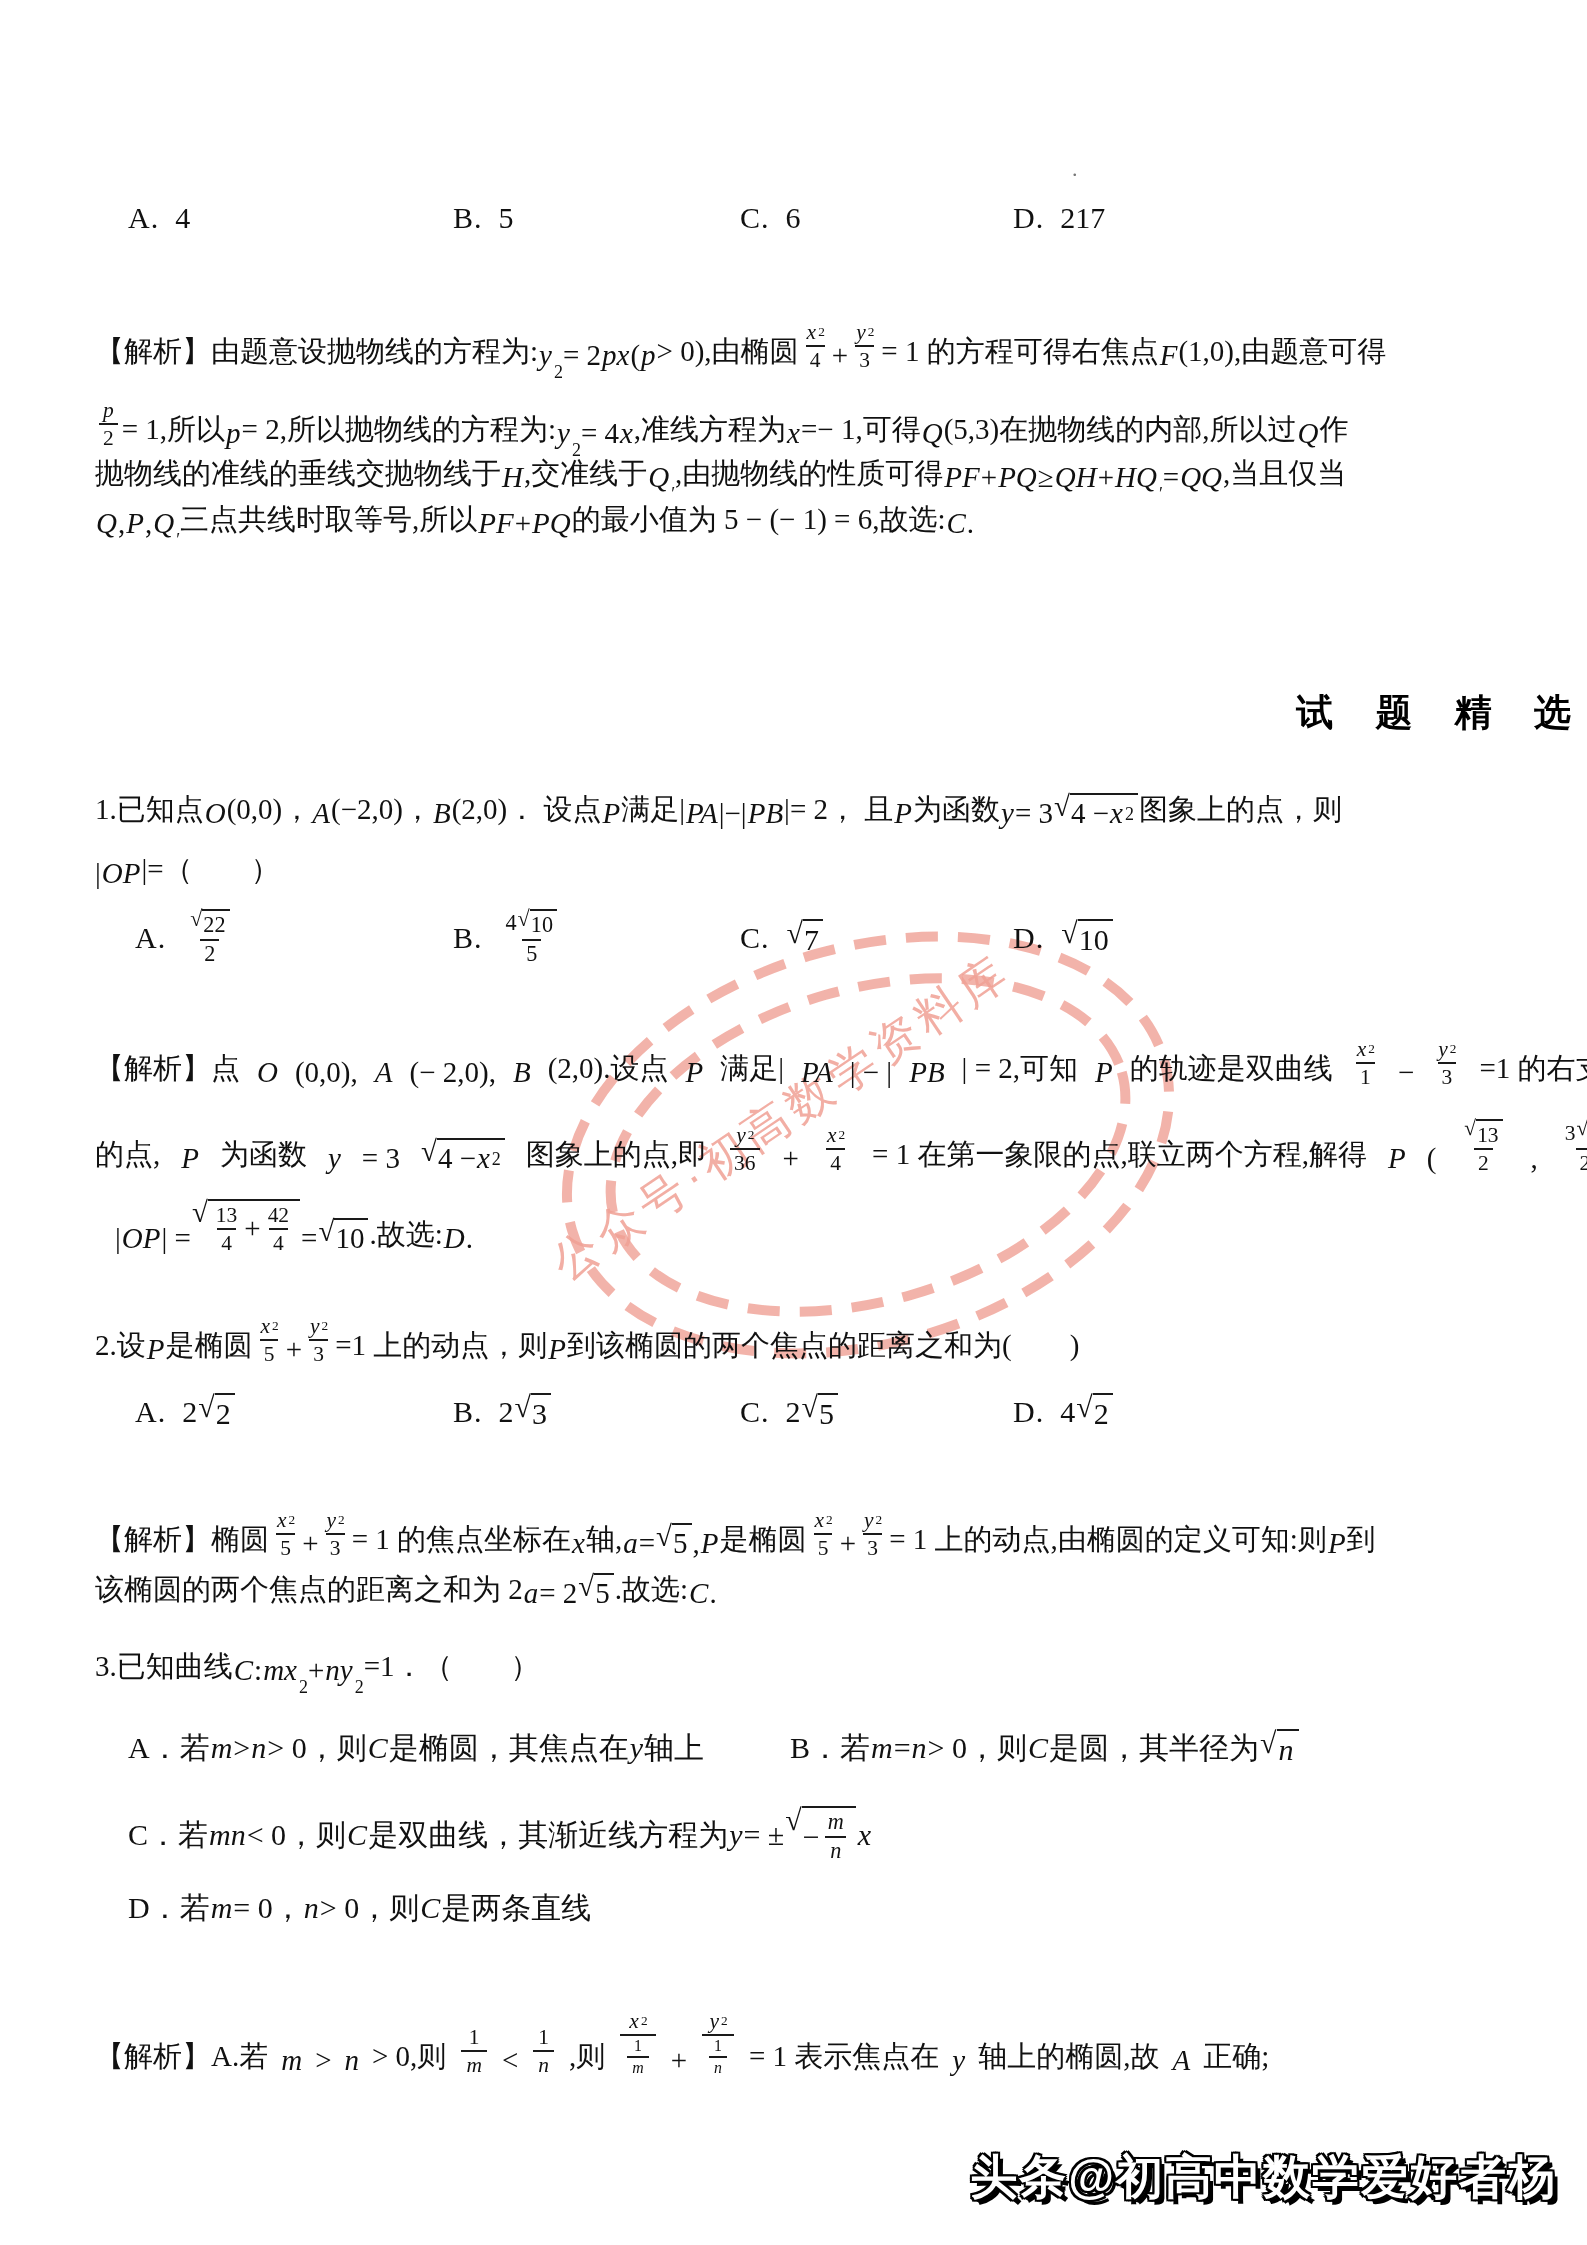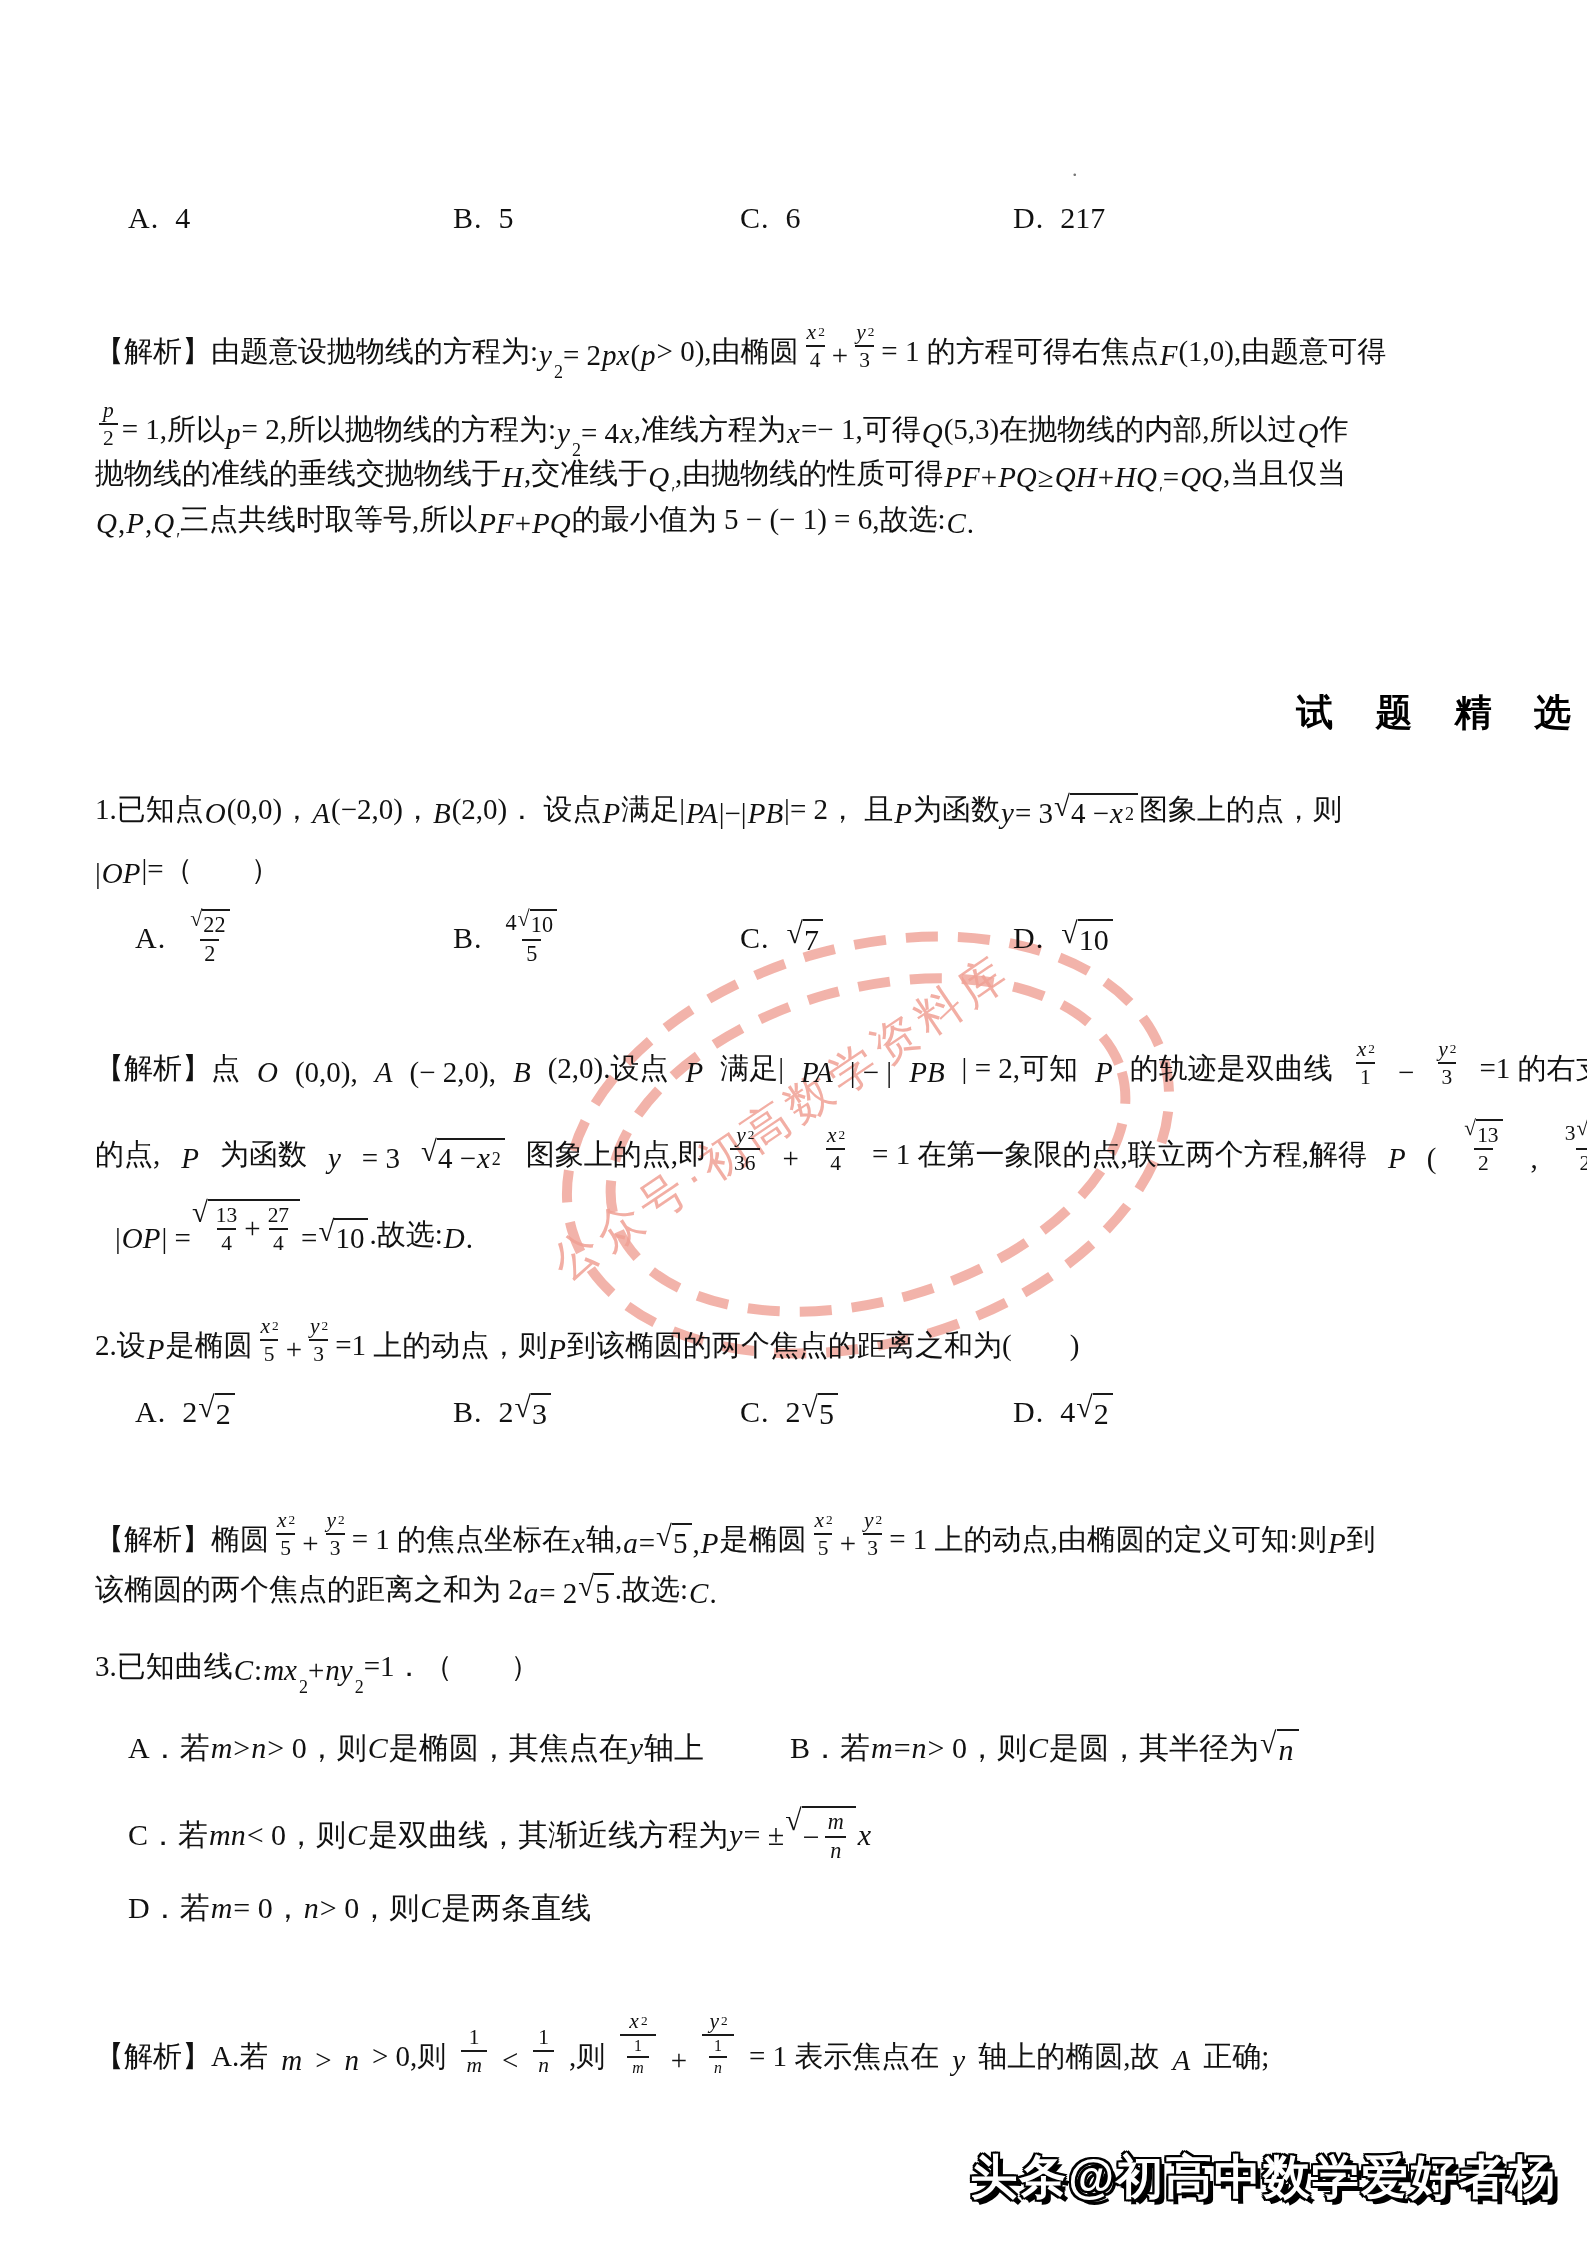--- a/index.html
+++ b/index.html
@@ -220,21 +220,21 @@
               <span class="rbody">3</span>
             </span></span>
           <span class="fden">2</span>
         </span>),所以</div>
     <div class="line" style="top:1175px;height:80px;margin-left:20px;">|<span class="mi">OP</span>| = <span class="sqrt">
           <span class="rsym">√</span>
           <span class="rbody"><span class="frac">
               <span class="fnum">13</span>
               <span class="fden">4</span>
             </span> + <span class="frac">
-              <span class="fnum">27</span>
+              <span class="fnum">42</span>
               <span class="fden">4</span>
             </span></span>
         </span> = <span class="sqrt">
           <span class="rsym">√</span>
           <span class="rbody">10</span>
         </span>.故选:<span class="mi">D</span>.</div>
 
     <div class="line" style="top:1274px;height:92px;">2.设 <span class="mi">P</span> 是椭圆 <span class="frac">
           <span class="fnum">
             <span class="mi">x</span>

